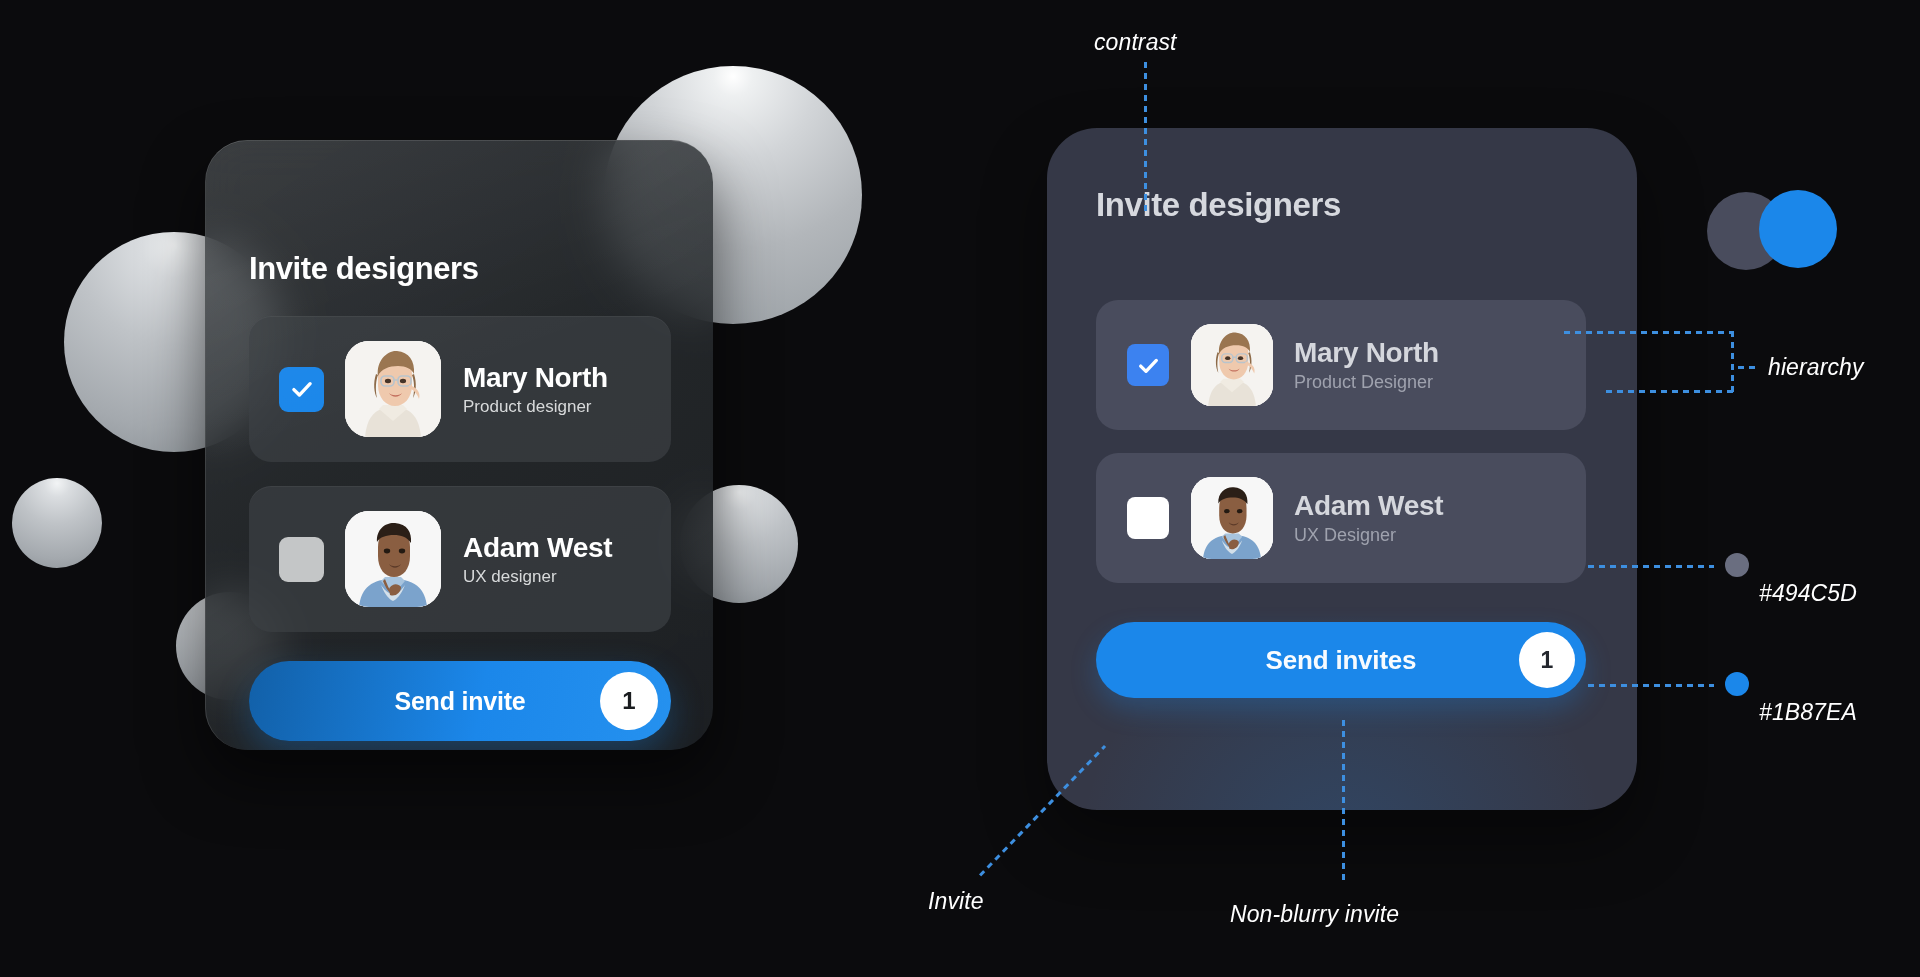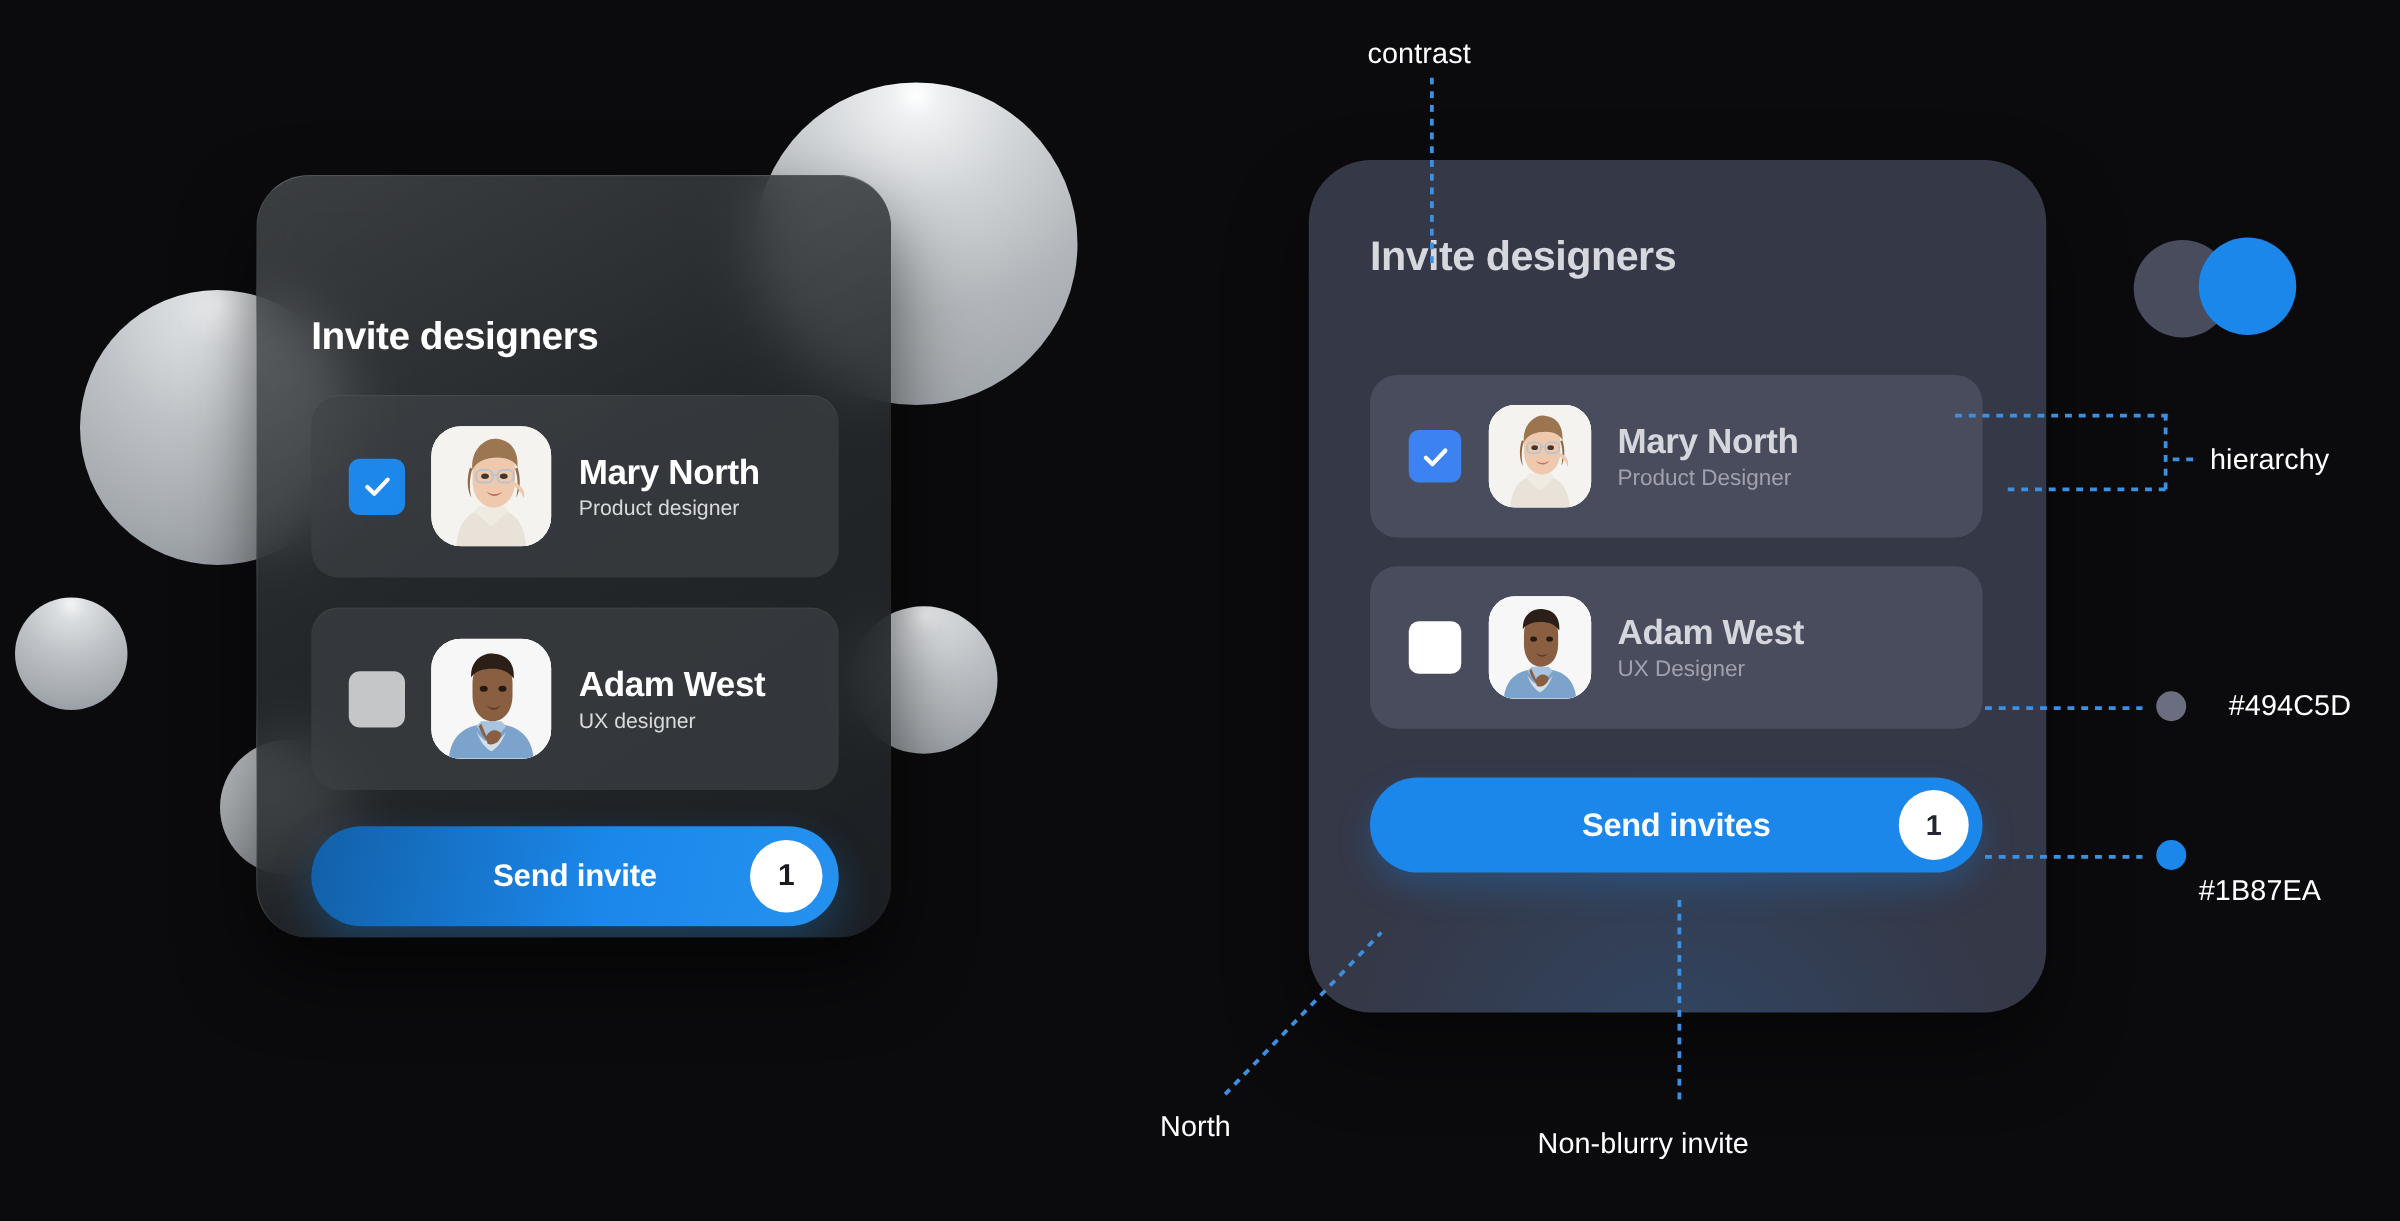--- a/index.html
+++ b/index.html
@@ -130,21 +130,21 @@
     font-size:23px; font-weight:600; color:#23262d;
   }
 
   
   .av-bg { position:absolute; inset:0; }
   .mary .av-bg { background:linear-gradient(180deg,#fbfbfa 0%,#f1efec 100%); }
   .adam .av-bg { background:linear-gradient(180deg,#fcfcfc 0%,#f2f3f4 100%); }
 
   
   .ann-label {
-    position:absolute; color:#ffffff; font-size:23px; white-space:nowrap; letter-spacing:0.1px;
+    position:absolute; color:#ffffff; font-size:23px; white-space:nowrap; letter-spacing:0.1px;font-style:italic;
   }
   .dotline-v {
     position:absolute; width:3px;
     background-image:linear-gradient(#3D8FE0 52%, rgba(0,0,0,0) 0%);
     background-size:3px 11px; background-repeat:repeat-y;
   }
   .dotline-h {
     position:absolute; height:3px;
     background-image:linear-gradient(to right,#3D8FE0 52%, rgba(0,0,0,0) 0%);
     background-size:11px 3px; background-repeat:repeat-x;
@@ -309,25 +309,25 @@
   <div class="dotline-v" style="left:1144px; top:62px; height:152px;"></div>
 
   <div class="dotline-h" style="left:1564px; top:331px; width:170px;"></div>
   <div class="dotline-v" style="left:1731px; top:331px; height:62px;"></div>
   <div class="dotline-h" style="left:1606px; top:390px; width:128px;"></div>
   <div class="dotline-h" style="left:1738px; top:366px; width:22px;"></div>
   <div class="ann-label" style="left:1768px; top:354px;">hierarchy</div>
 
   <div class="dotline-h" style="left:1588px; top:565px; width:126px;"></div>
   <div class="swatch-dot" style="left:1725px; top:553px; background:#6a6e80;"></div>
-  <div class="ann-label" style="left:1759px; top:551px;margin-left:24px;">#494C5D</div>
+  <div class="ann-label" style="left:1759px; top:580px;">#494C5D</div>
 
   <div class="dotline-h" style="left:1588px; top:684px; width:126px;"></div>
   <div class="swatch-dot" style="left:1725px; top:672px; background:#1B87EA;"></div>
   <div class="ann-label" style="left:1759px; top:699px;">#1B87EA</div>
 
   <div class="dotline-d" style="left:980px; top:874px; width:180px; transform:rotate(-46deg);"></div>
-  <div class="ann-label" style="left:928px; top:888px;">North</div>
+  <div class="ann-label" style="left:928px; top:888px;">Invite</div>
 
   <div class="dotline-v" style="left:1342px; top:720px; width:3px; height:164px;"></div>
   <div class="ann-label" style="left:1230px; top:901px;">Non-blurry invite</div>
 
 </div>
 
 </body></html>

